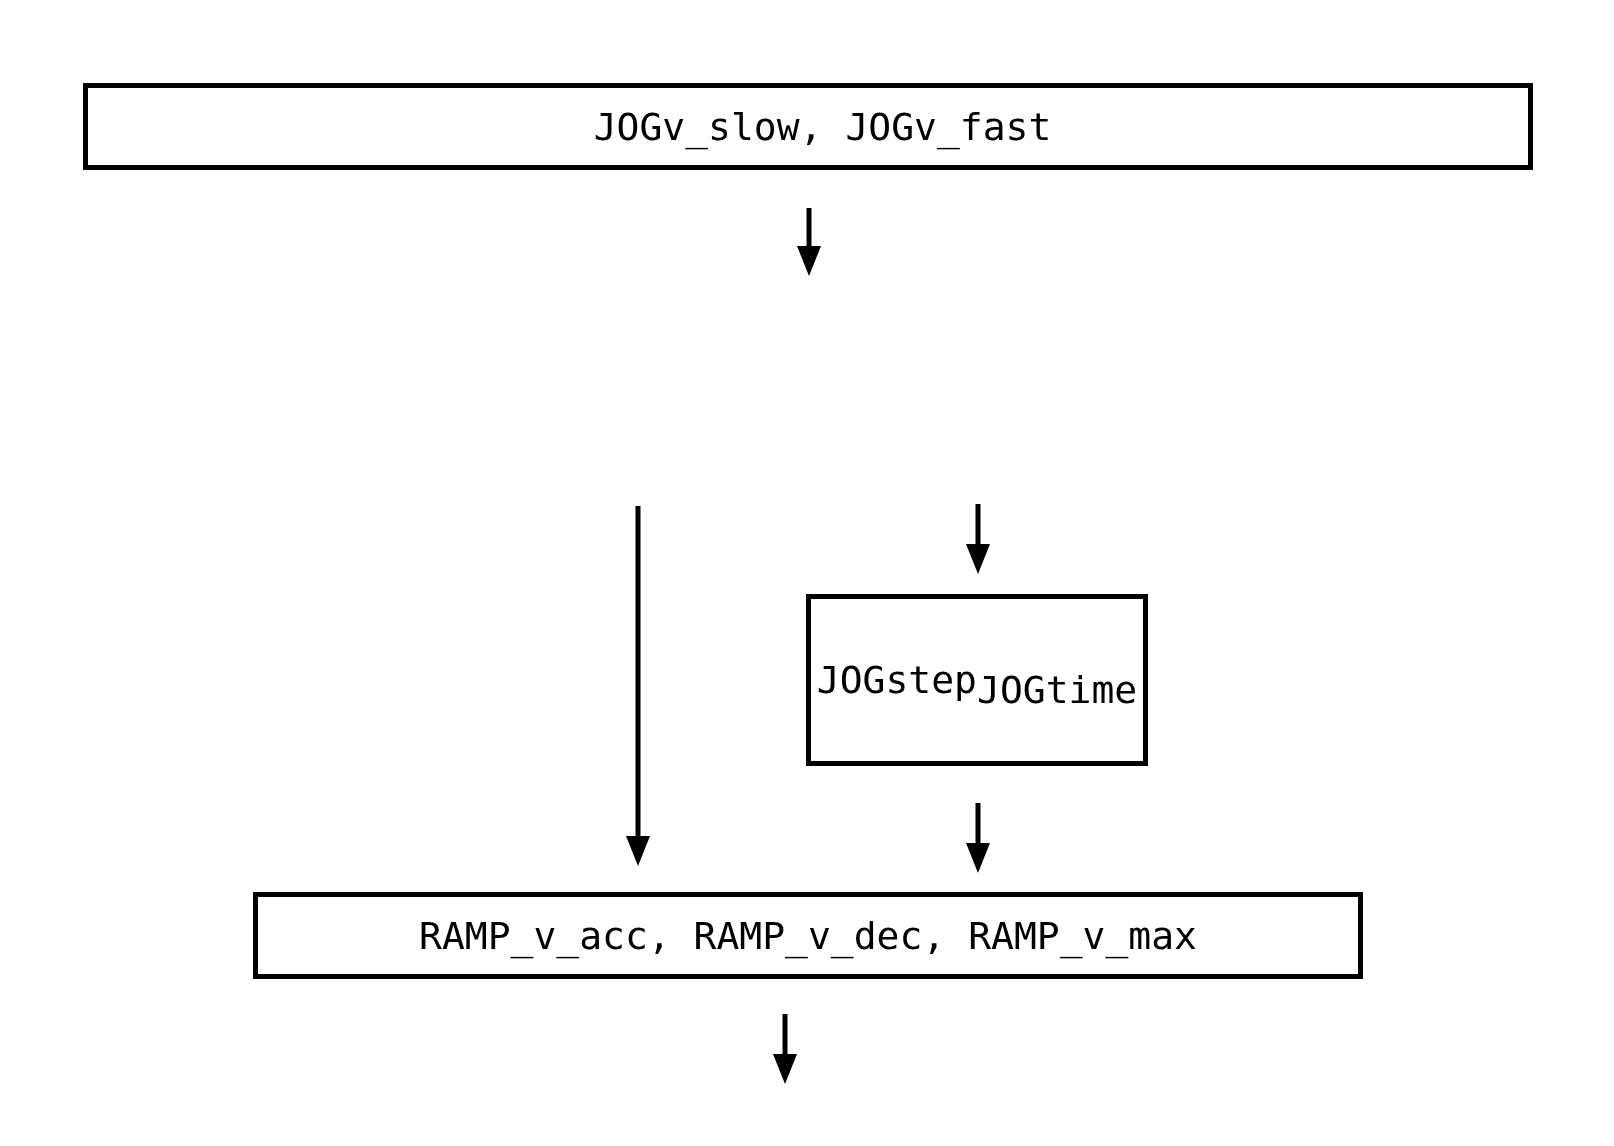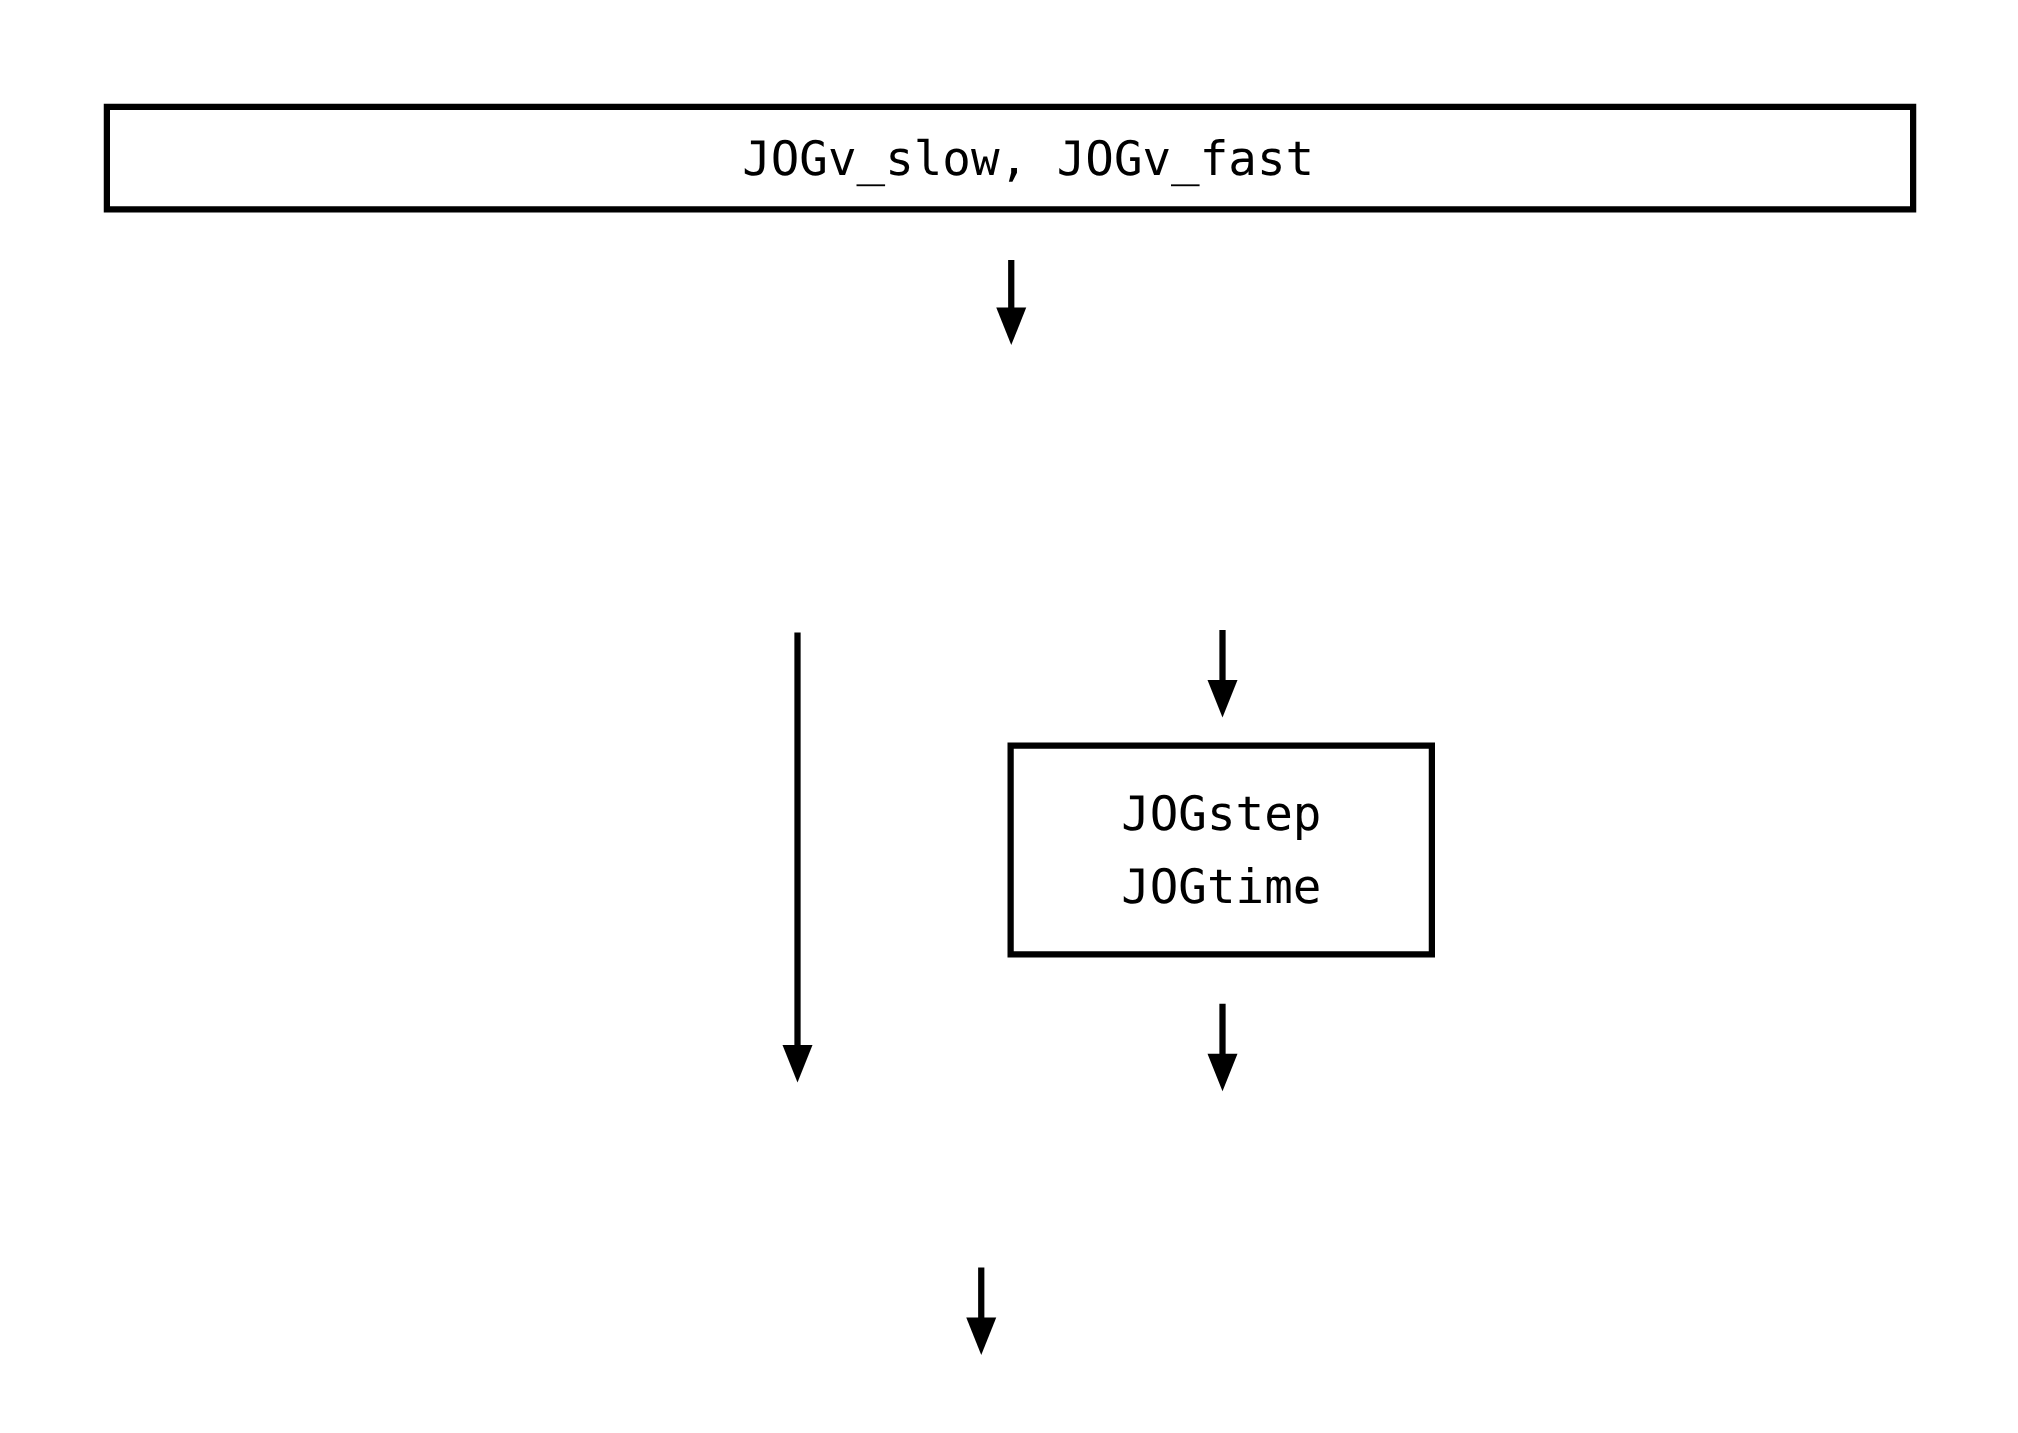--- a/index.html
+++ b/index.html
@@ -84,21 +84,21 @@
   #jogmethod-cell-0 {
     border-right: 3px solid #000000;
   }
   
   #box-jogstep {
     left: 806px;
     top: 594px;
     width: 342px;
     height: 172px;
     display: flex;
-    flex-direction: column;
+    flex-direction: row;
     align-items: center;
     justify-content: center;
   }
   #box-jogstep .stack-line {
     font-family: "DejaVu Sans Mono", monospace;
     font-size: 38px;
     color: #000000;
     line-height: 1.0;
     text-align: center;
     white-space: pre;
@@ -163,20 +163,23 @@
     <div class="stack-line">JOGtime</div>
   </div>
 
   <div class="arrow" id="arrow-4" style="left:962px; top:801px; width:32px; height:74px;">
     <svg width="32" height="74" viewBox="0 0 32 74">
       <line x1="16" y1="2" x2="16" y2="48" stroke="#000000" stroke-width="5"></line>
       <polygon points="16,72 4,42 28,42" fill="#000000"></polygon>
     </svg>
   </div>
 
+  <div class="box" id="box-ramp">
+    <div class="box-label">RAMP_v_acc, RAMP_v_dec, RAMP_v_max</div>
+  </div>
 
   <div class="arrow" id="arrow-5" style="left:769px; top:1012px; width:32px; height:74px;">
     <svg width="32" height="74" viewBox="0 0 32 74">
       <line x1="16" y1="2" x2="16" y2="48" stroke="#000000" stroke-width="5"></line>
       <polygon points="16,72 4,42 28,42" fill="#000000"></polygon>
     </svg>
   </div>
 
 </div>
 

